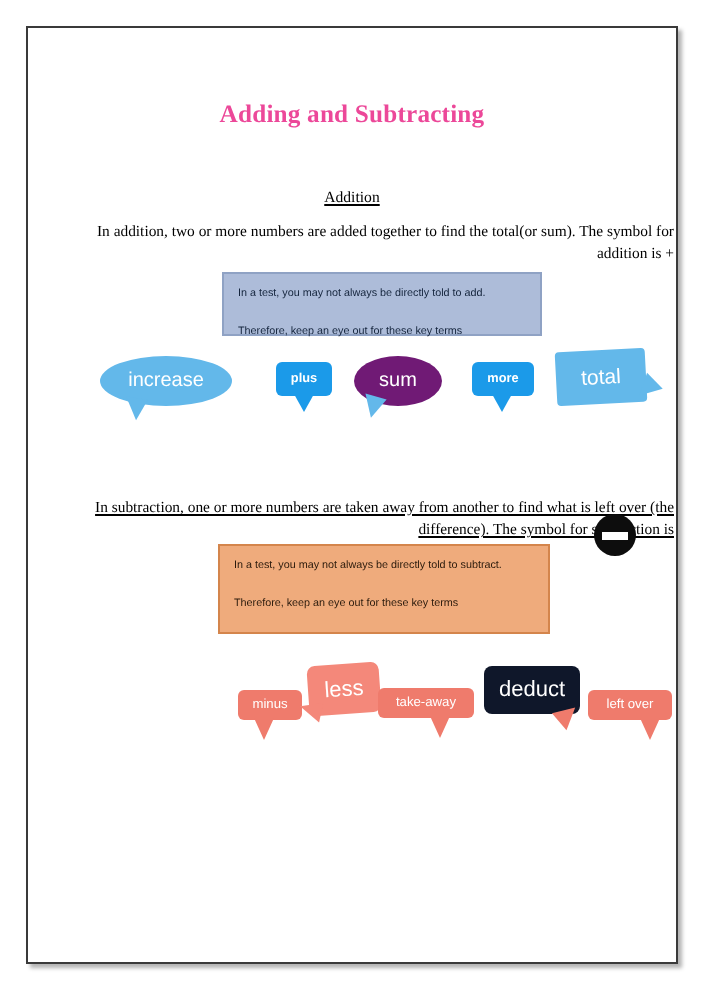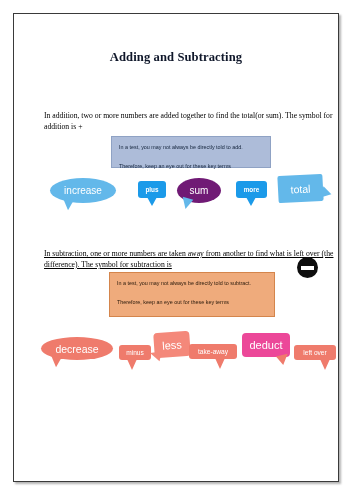--- a/index.html
+++ b/index.html
@@ -29,21 +29,21 @@
 
   
   .doc-title {
     position: absolute;
     left: 0; right: 0;
     top: 36px;
     text-align: center;
     font-family: "Liberation Serif", serif;
     font-weight: bold;
     font-size: 12.6px;
-    color: #0f172a;
+    color: #ec4899;
     letter-spacing: 0.1px;
   }
   .doc-subtitle {
     position: absolute;
     left: 0; right: 0;
     top: 54px;
     text-align: center;
     font-size: 7.6px;
     color: #000000;
   }
@@ -55,21 +55,21 @@
     color: #000000;
     text-decoration: underline;
   }
   #addition-head { top: 80px; }
   #subtraction-head { top: 219px; }
 
   .body-para {
     position: absolute;
     left: 30px;
     width: 293px;
-    text-align: left;
+    text-align: right;
     font-size: 7.7px;
     line-height: 11px;
     color: #000000;
   }
   #addition-para { top: 96px; }
   #subtraction-para { top: 234px; text-decoration: underline; }
 
   
   #minus-symbol {
     position: absolute;
@@ -277,21 +277,21 @@
   #bub-take-away .tail {
     left: 26px; top: 14px;
     border-left: 5px solid transparent;
     border-right: 5px solid transparent;
     border-top: 11px solid #ef7b6c;
   }
 
   #bub-deduct {
     left: 228px; top: 4px;
     width: 48px; height: 24px;
-    background: #ec4899;
+    background: #0f172a;
     border-radius: 4px;
     font-size: 11px;
   }
   #bub-deduct .tail {
     left: 35px; top: 22px;
     border-left: 5px solid transparent;
     border-right: 7px solid transparent;
     border-top: 10px solid #ef7b6c;
     transform: rotate(-14deg);
   }
@@ -310,20 +310,21 @@
     border-top: 11px solid #ef7b6c;
   }
 </style>
 </head>
 <body>
 
 <div id="page">
 
   <div class="doc-title">Adding and Subtracting</div>
 
+  <div class="section-head" id="addition-head">Addition</div>
   <div class="body-para" id="addition-para">In addition, two or more numbers are added together to find the total(or sum). The symbol for addition is +</div>
 
   <div class="info-box" id="addition-info">
     <div>In a test, you may not always be directly told to add.</div>
     <div class="info-line-gap"></div>
     <div>Therefore, keep an eye out for these key terms</div>
   </div>
 
   <div class="bubble-row" id="addition-bubbles">
     <div class="bubble" id="bub-increase">
@@ -352,24 +353,20 @@
 
   <div id="minus-symbol"></div>
 
   <div class="info-box" id="subtraction-info">
     <div>In a test, you may not always be directly told to subtract.</div>
     <div class="info-line-gap"></div>
     <div>Therefore, keep an eye out for these key terms</div>
   </div>
 
   <div class="bubble-row" id="subtraction-bubbles">
-    <div class="bubble" id="bub-decrease">
-      <span>decrease</span>
-      <span class="tail"></span>
-    </div>
     <div class="bubble" id="bub-minus">
       <span>minus</span>
       <span class="tail"></span>
     </div>
     <div class="bubble" id="bub-less">
       <span>less</span>
       <span class="tail"></span>
     </div>
     <div class="bubble" id="bub-take-away">
       <span>take-away</span>

